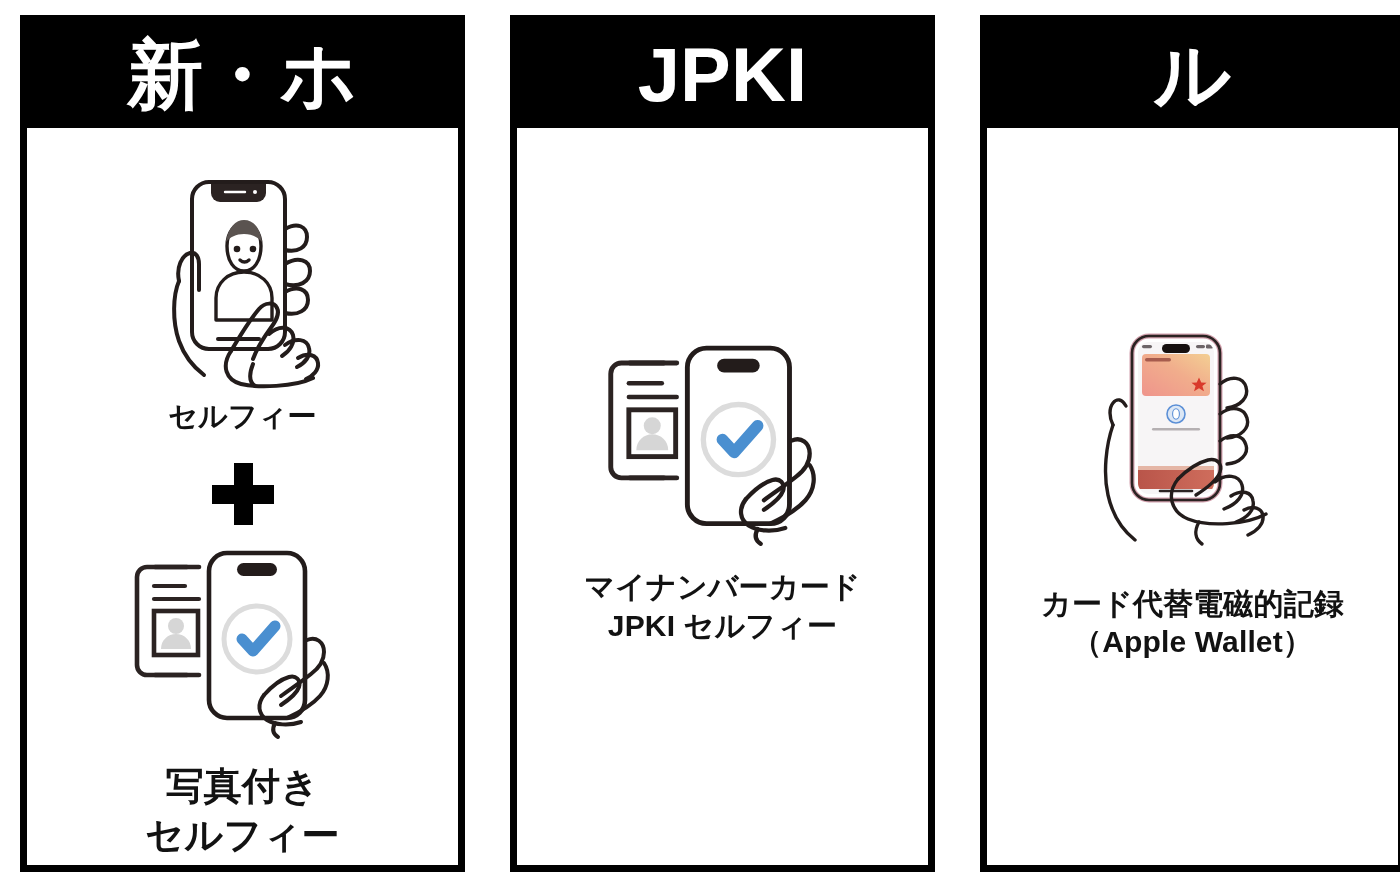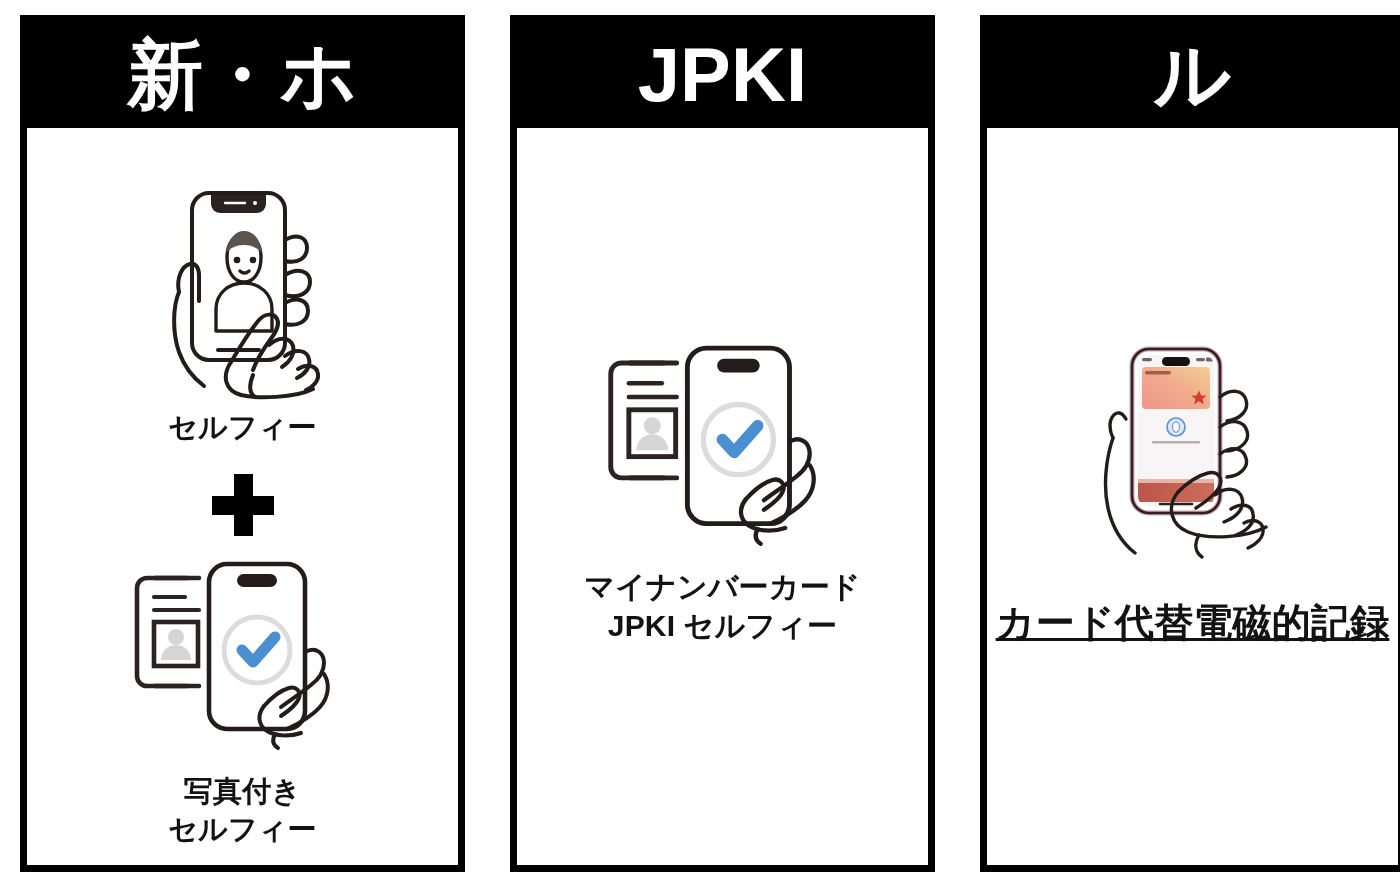--- a/index.html
+++ b/index.html
@@ -96,21 +96,21 @@
     background: #000;
   }
   .plus-sign::before {
     left: 0; top: 22px; width: 62px; height: 19px;
   }
   .plus-sign::after {
     top: 0; left: 22px; height: 62px; width: 19px;
   }
   .p1-body .art-idphone { width: 235px; height: 185px; }
   .cap-id {
-    font-size: 29px;
+    font-size: 38px;
     margin-top: 32px;
   }
 
   
   .p2-body {
     justify-content: center;
     padding-bottom: 10px;
   }
   .p2-body .art-idphone { width: 250px; height: 200px; }
   .cap-jpki {
@@ -118,23 +118,22 @@
     margin-top: 30px;
   }
 
   
   .p3-body {
     justify-content: center;
     padding-bottom: 18px;
   }
   .p3-body .art-wallet { width: 250px; height: 250px; }
   .cap-wallet {
-    font-size: 39px;
+    font-size: 30px;
     margin-top: 21px;
-    text-decoration: underline;
   }
 
   svg { display: block; overflow: visible; }
 
   .ln { fill: none; stroke: #231c1b; stroke-width: 4; stroke-linecap: round; stroke-linejoin: round; }
   .ln-thin { fill: none; stroke: #231c1b; stroke-width: 3.4; stroke-linecap: round; stroke-linejoin: round; }
   .fill-white { fill: #ffffff; }
 </style>
 </head>
 <body>
@@ -323,18 +322,19 @@
           <path d="M147 168 c11 -9 24 -7 27 3 c3 10 -5 19 -18 24" class="ln-thin"></path>
           <path d="M163 182 c11 -7 21 -4 22 5 c2 9 -6 17 -17 21" class="ln-thin"></path>
           <path d="M176 196 c9 -5 18 -2 19 6 c1 8 -6 15 -15 19" class="ln-thin"></path>
           <path d="M110 165 c-12 15 -7 33 10 40 c20 8 58 6 78 -5" class="ln-thin"></path>
           <path d="M131 208 c-5 9 -4 17 3 22" class="ln-thin"></path>
         </svg>
       </div>
 
       <div class="caption cap-wallet">
         <div>カード代替電磁的記録</div>
+        <div>（Apple Wallet）</div>
       </div>
 
     </div>
   </section>
 
 </div>
 
 </body></html>

